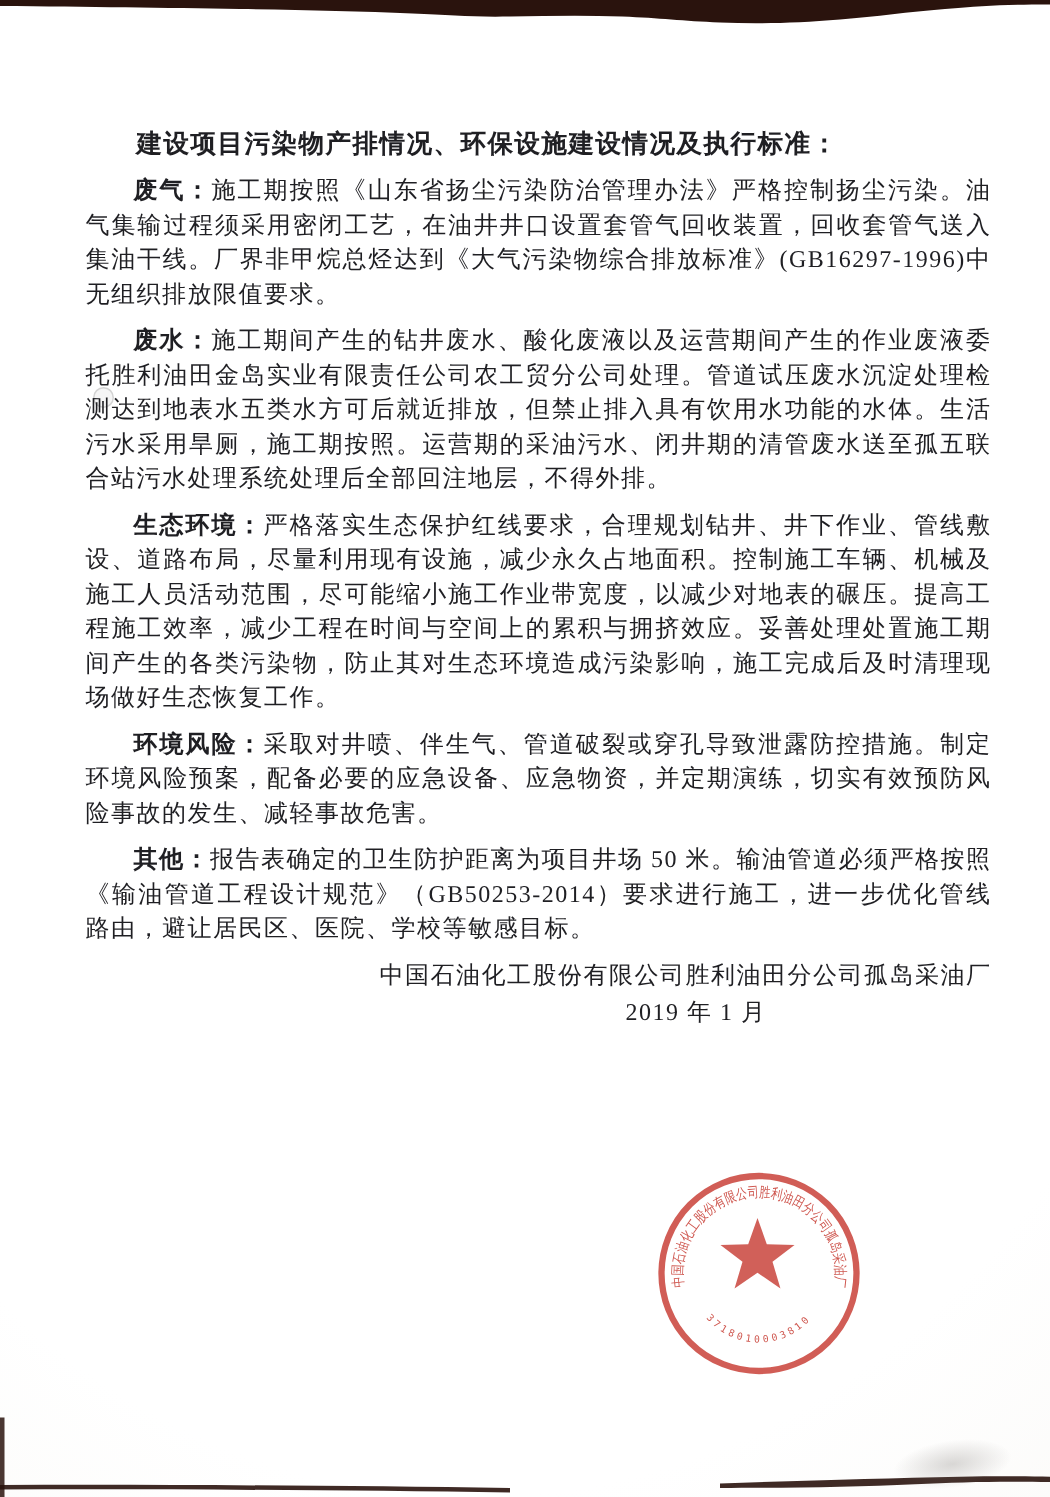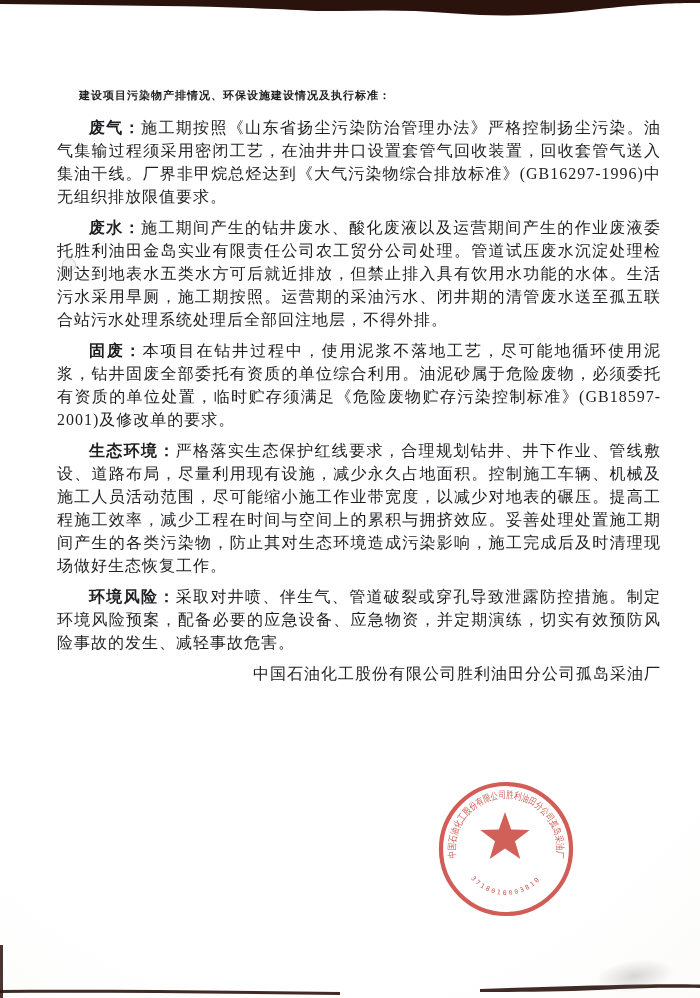--- a/index.html
+++ b/index.html
@@ -11,21 +11,21 @@
     font-family:"Liberation Serif","DejaVu Serif",serif;
   }
   .scan-edge-svg{position:absolute;left:0;top:0;}
   .scan-edge-bottom{position:absolute;left:0;bottom:0;}
   .content{
     position:absolute;left:57px;top:84px;width:604px;
     font-size:16px;line-height:23px;letter-spacing:1px;
     color:var(--ink);text-align:justify;
   }
   .doc-title{
-    font-weight:700;text-indent:2em;margin:0 0 9px 0;font-size:11px;
+    font-weight:700;text-indent:2em;margin:0 0 9px 0;font-size:17px;
   }
   .para{margin:0 0 8px 0;text-indent:2em;}
   .para .lead{font-weight:700;font-family:Liberation Sans, sans-serif;}
   .signature{margin-top:4px;text-align:right;text-indent:0;}
   .date{text-align:right;padding-right:150px;margin-top:2px;}
   .seal{
     position:absolute;left:433px;top:776px;width:146px;height:146px;
     mix-blend-mode:multiply;opacity:.92;
   }
   .smudge{
@@ -60,30 +60,31 @@
   <div class="pencil-mark"></div>
 
   <div class="content">
     <h1 class="doc-title">建设项目污染物产排情况、环保设施建设情况及执行标准：</h1>
 
     <div>
     <p class="para"><span class="lead">废气：</span><span>施工期按照《山东省扬尘污染防治管理办法》严格控制扬尘污染。油气集输过程须采用密闭工艺，在油井井口设置套管气回收装置，回收套管气送入集油干线。厂界非甲烷总烃达到《大气污染物综合排放标准》(GB16297-1996)中无组织排放限值要求。</span></p>
 
     <p class="para"><span class="lead">废水：</span><span>施工期间产生的钻井废水、酸化废液以及运营期间产生的作业废液委托胜利油田金岛实业有限责任公司农工贸分公司处理。管道试压废水沉淀处理检测达到地表水五类水方可后就近排放，但禁止排入具有饮用水功能的水体。生活污水采用旱厕，施工期按照。运营期的采油污水、闭井期的清管废水送至孤五联合站污水处理系统处理后全部回注地层，不得外排。</span></p>
 
-    <p class="para"><span class="lead">固废：</span><span>本项目在钻井过程中，使用泥浆不落地工艺，尽可能地循环使用泥浆，钻井固废全部委托有资质的单位综合利用。油泥砂属于危险废物，必须委托有资质的单位处置，临时贮存须满足《危险废物贮存污染控制标准》(GB18597-2001)及修改单的要求。</span></p>
 
 
     <p class="para"><span class="lead">生态环境：</span><span>严格落实生态保护红线要求，合理规划钻井、井下作业、管线敷设、道路布局，尽量利用现有设施，减少永久占地面积。控制施工车辆、机械及施工人员活动范围，尽可能缩小施工作业带宽度，以减少对地表的碾压。提高工程施工效率，减少工程在时间与空间上的累积与拥挤效应。妥善处理处置施工期间产生的各类污染物，防止其对生态环境造成污染影响，施工完成后及时清理现场做好生态恢复工作。</span></p>
 
     <p class="para"><span class="lead">环境风险：</span><span>采取对井喷、伴生气、管道破裂或穿孔导致泄露防控措施。制定环境风险预案，配备必要的应急设备、应急物资，并定期演练，切实有效预防风险事故的发生、减轻事故危害。</span></p>
 
+    <p class="para"><span class="lead">其他：</span><span>报告表确定的卫生防护距离为项目井场 50 米。输油管道必须严格按照《输油管道工程设计规范》（GB50253-2014）要求进行施工，进一步优化管线路由，避让居民区、医院、学校等敏感目标。</span></p>
   </div>
 
     <div class="signature">中国石油化工股份有限公司胜利油田分公司孤岛采油厂</div>
+    <div class="date">2019 年 1 月</div>
   </div>
 
   <svg class="seal" viewBox="0 0 146 146" aria-hidden="true">
     <defs>
       <path id="seal-arc-top" d="M 22.8,81.9 A 51,51 0 1 1 123.2,81.9" fill="none"></path>
       <path id="seal-arc-bottom" d="M 37.8,102.6 A 46,46 0 0 0 108.2,102.6" fill="none"></path>
     </defs>
     <circle cx="73" cy="73" r="65" fill="none" style="stroke:var(--seal-red)" stroke-width="4.2" opacity="0.82"></circle>
     <polygon points="72,36 78.2,53.5 96.7,54 82,65.2 87.3,83 72,72.5 56.7,83 62,65.2 47.3,54 65.8,53.5" style="fill:var(--seal-red)" opacity="0.8"></polygon>
     <text font-size="9.5" style="fill:var(--seal-red)" opacity="0.85" font-family="Liberation Serif, DejaVu Serif, serif">

